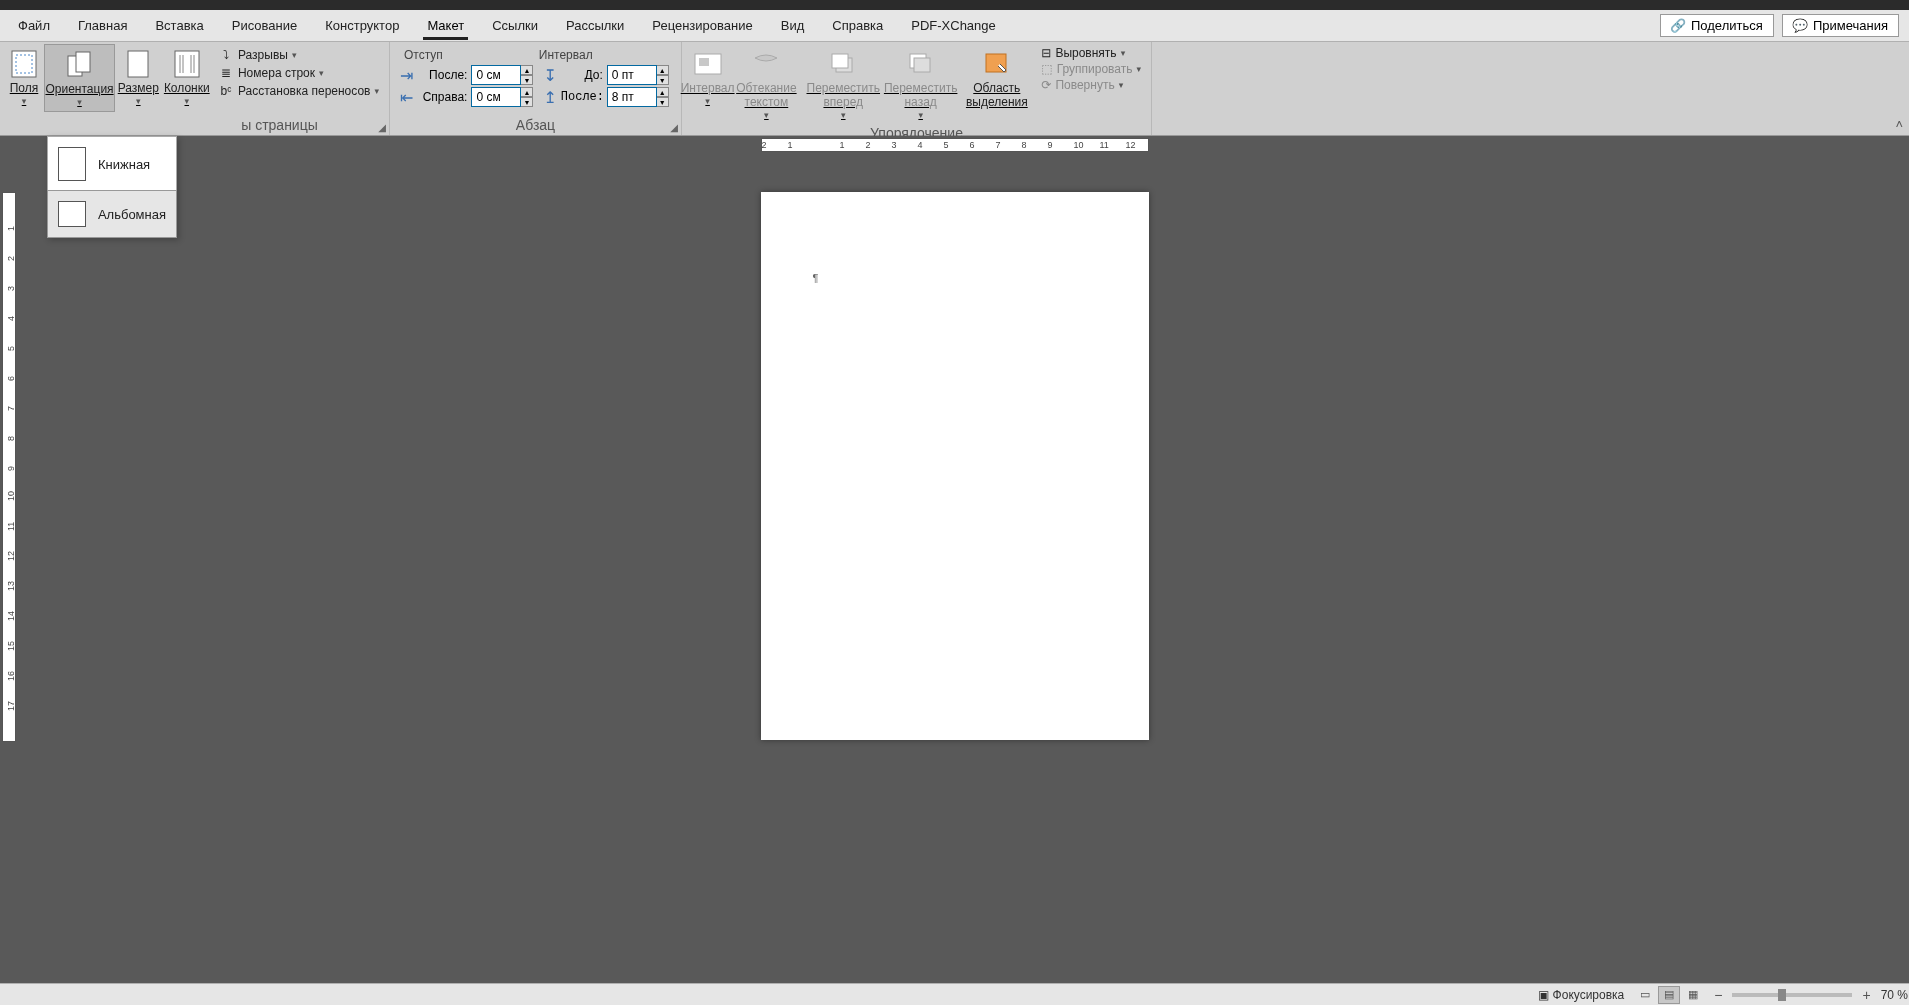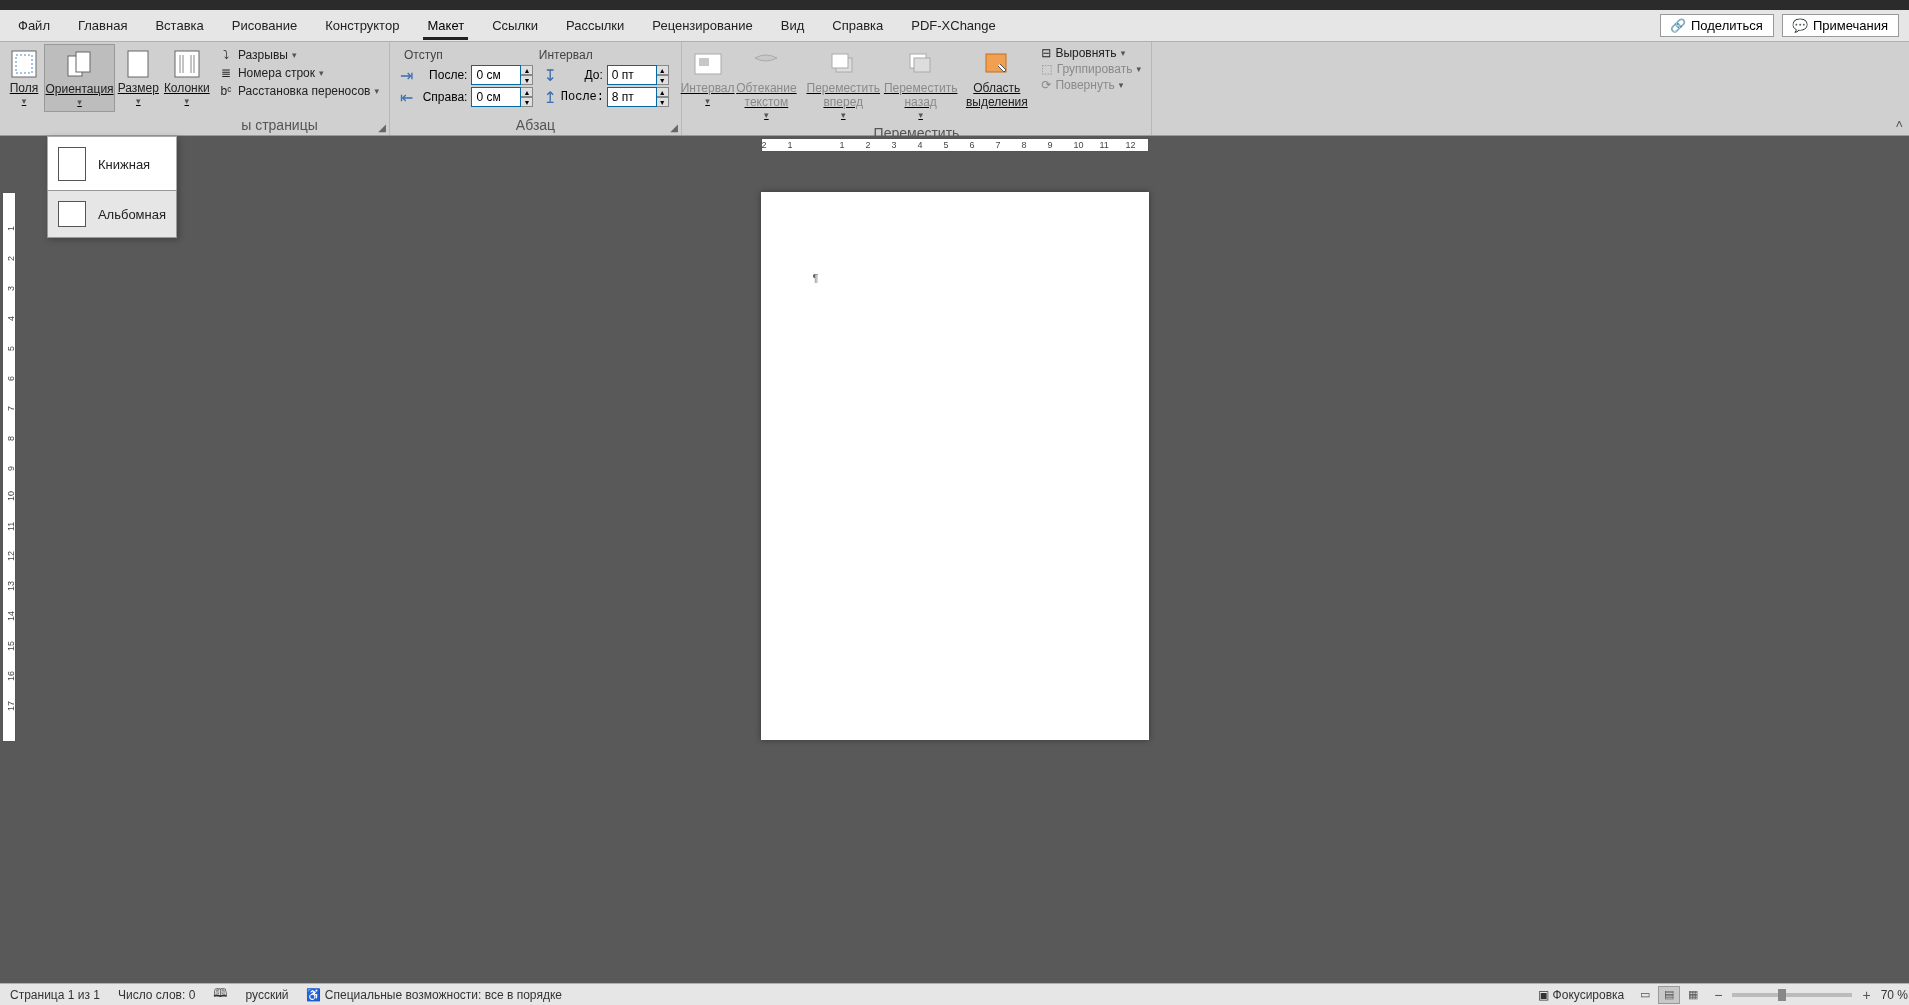--- a/index.html
+++ b/index.html
@@ -299,21 +299,21 @@
           <span>Группировать</span>
           <span class="chev-down">▾</span>
         </div>
         <div class="align-item disabled">
           <span>⟳</span>
           <span>Повернуть</span>
           <span class="chev-down">▾</span>
         </div>
       </div>
     </div>
-    <div class="ribbon-group-label">Переместить</div>
+    <div class="ribbon-group-label">Упорядочение</div>
   </div>
 
   <span class="ribbon-collapse">˄</span>
 </div>
 
 <div class="orientation-popup">
   <div class="popup-item">
     <div class="popup-icon"></div>
     <span>Книжная</span>
   </div>
@@ -367,30 +367,20 @@
         <span class="vruler-num" style="top: 488px;">16</span>
         <span class="vruler-num" style="top: 518px;">17</span>
       </div>
   </div>
   <div class="page">
     <span class="pilcrow">¶</span>
   </div>
 </div>
 
 <div class="statusbar">
-  <div class="status-left">
-    <span>Страница 1 из 1</span>
-    <span>Число слов: 0</span>
-    <span>🕮</span>
-    <span>русский</span>
-    <span>
-      <span>♿</span>
-      <span>Специальные возможности: все в порядке</span>
-    </span>
-  </div>
   <div class="status-right">
     <span>
       <span>▣</span>
       <span>Фокусировка</span>
     </span>
     <div class="view-btns">
       <div class="view-btn">▭</div>
       <div class="view-btn active">▤</div>
       <div class="view-btn">▦</div>
     </div>

